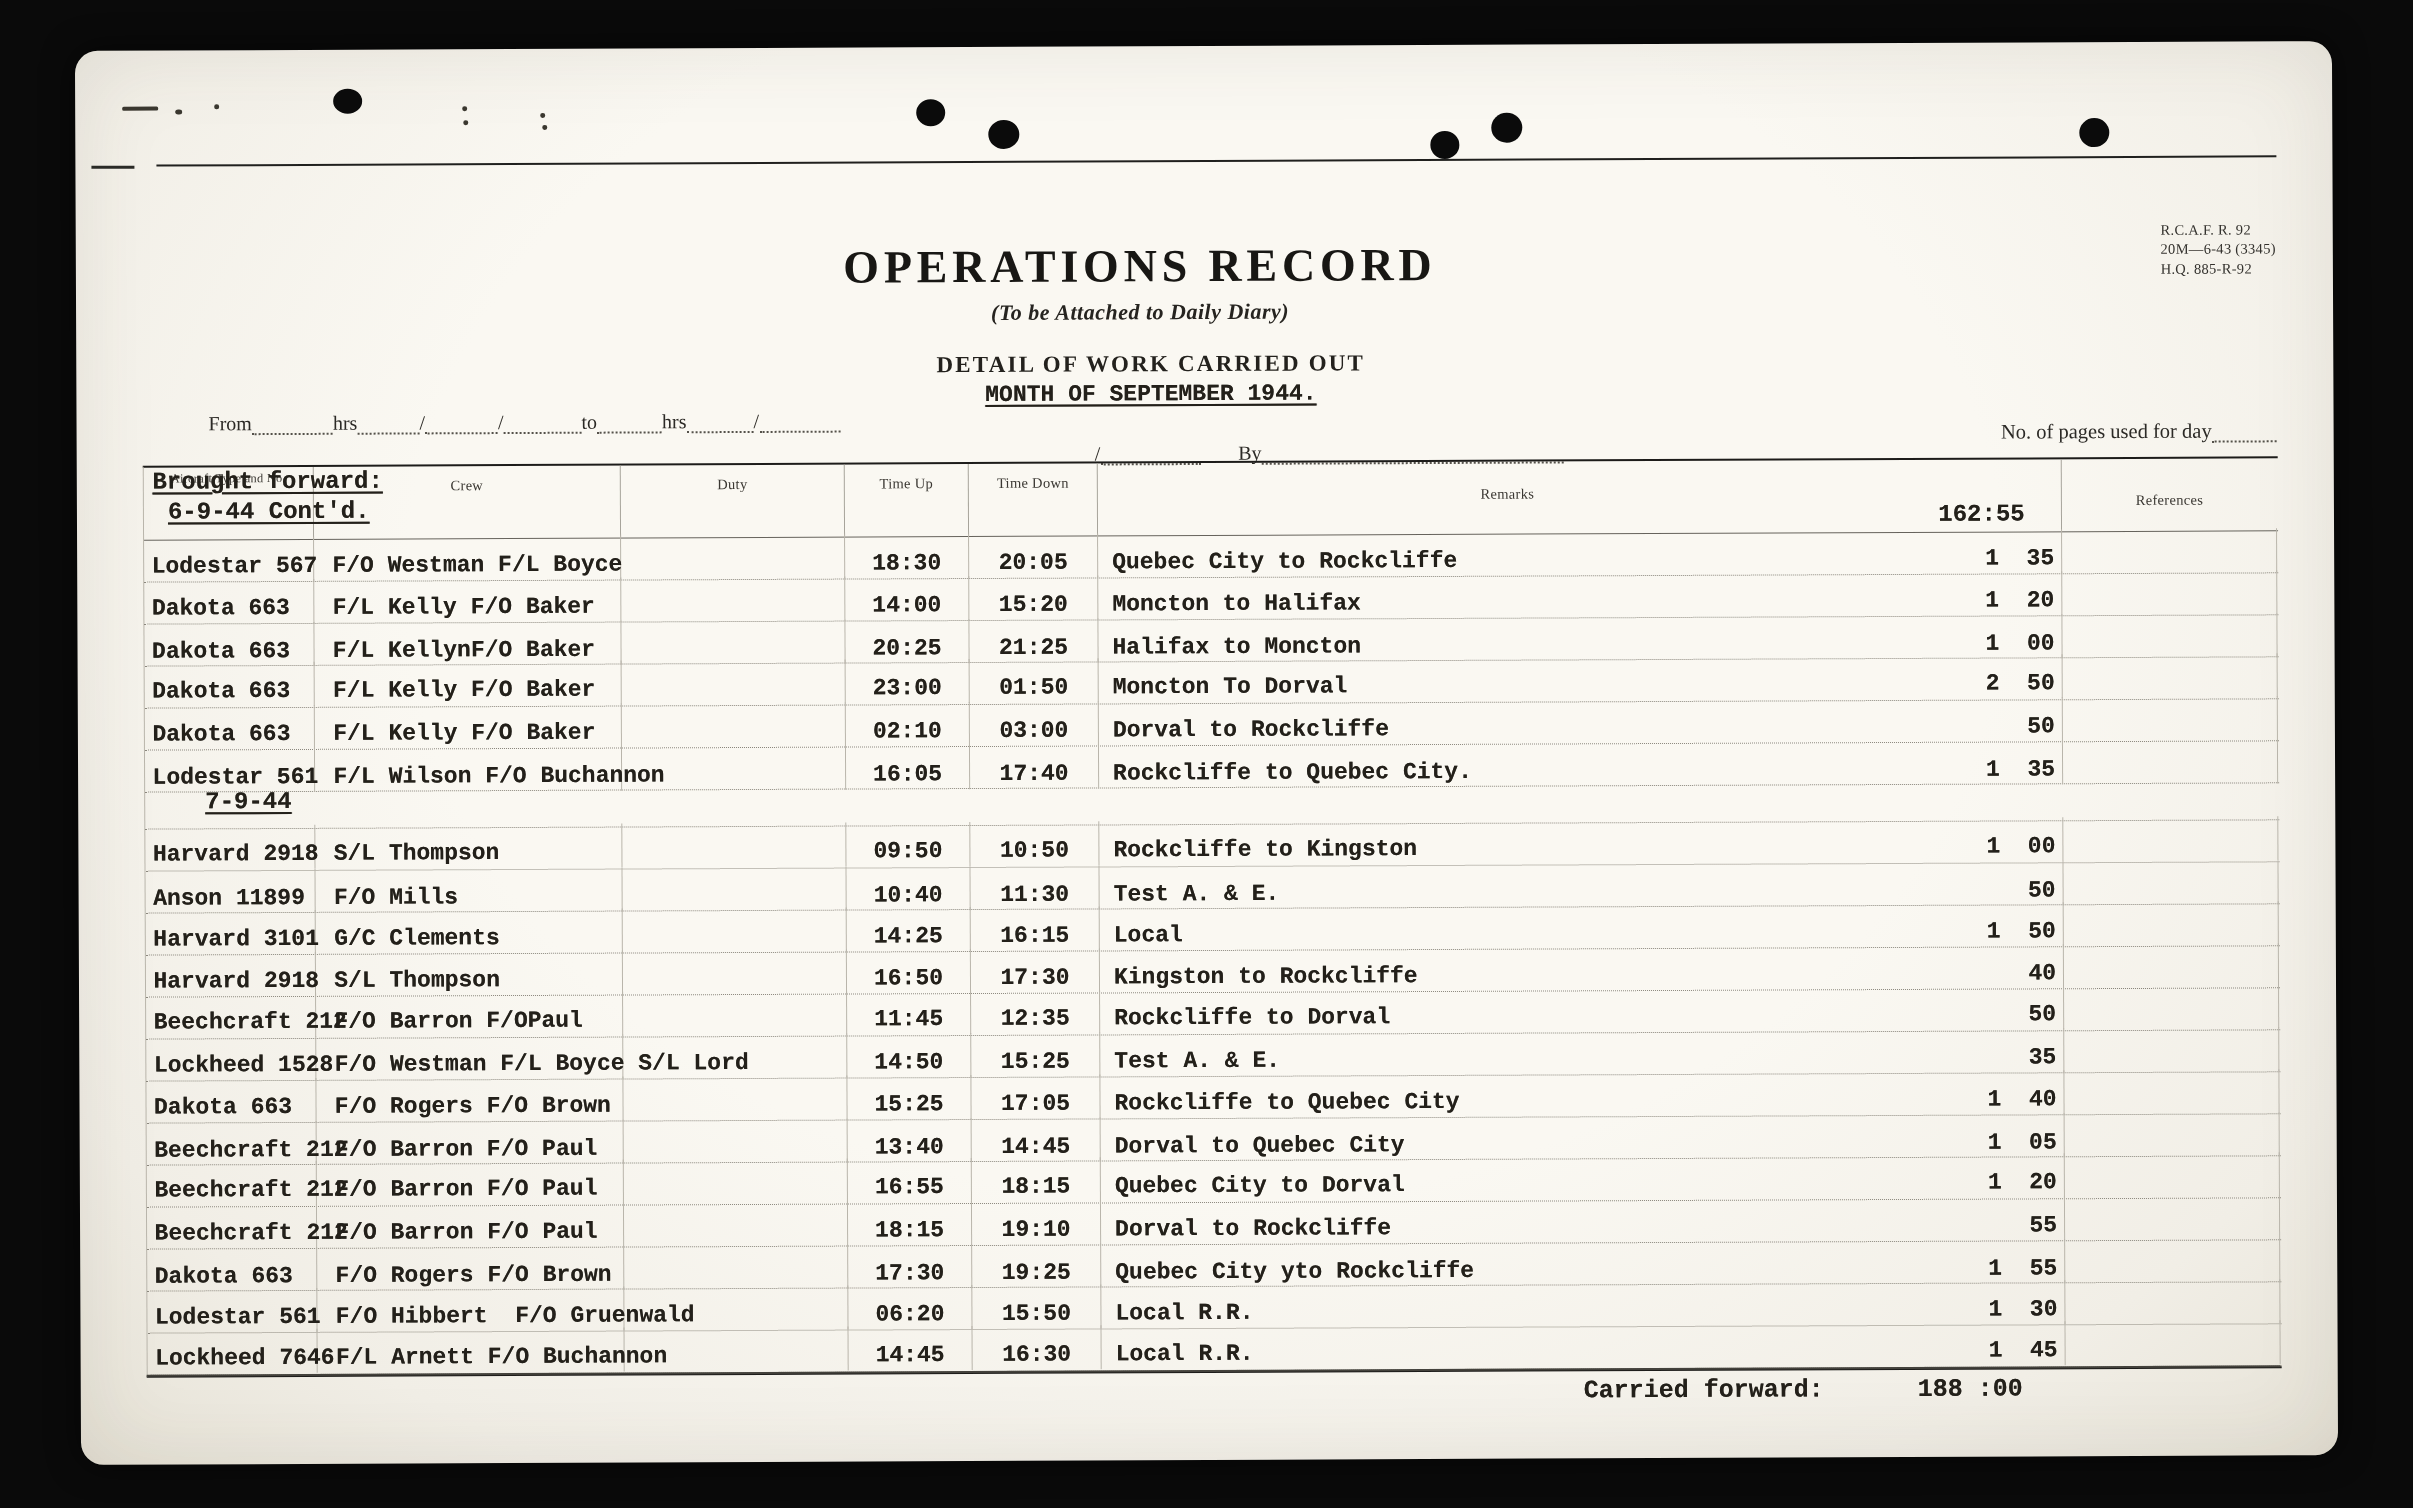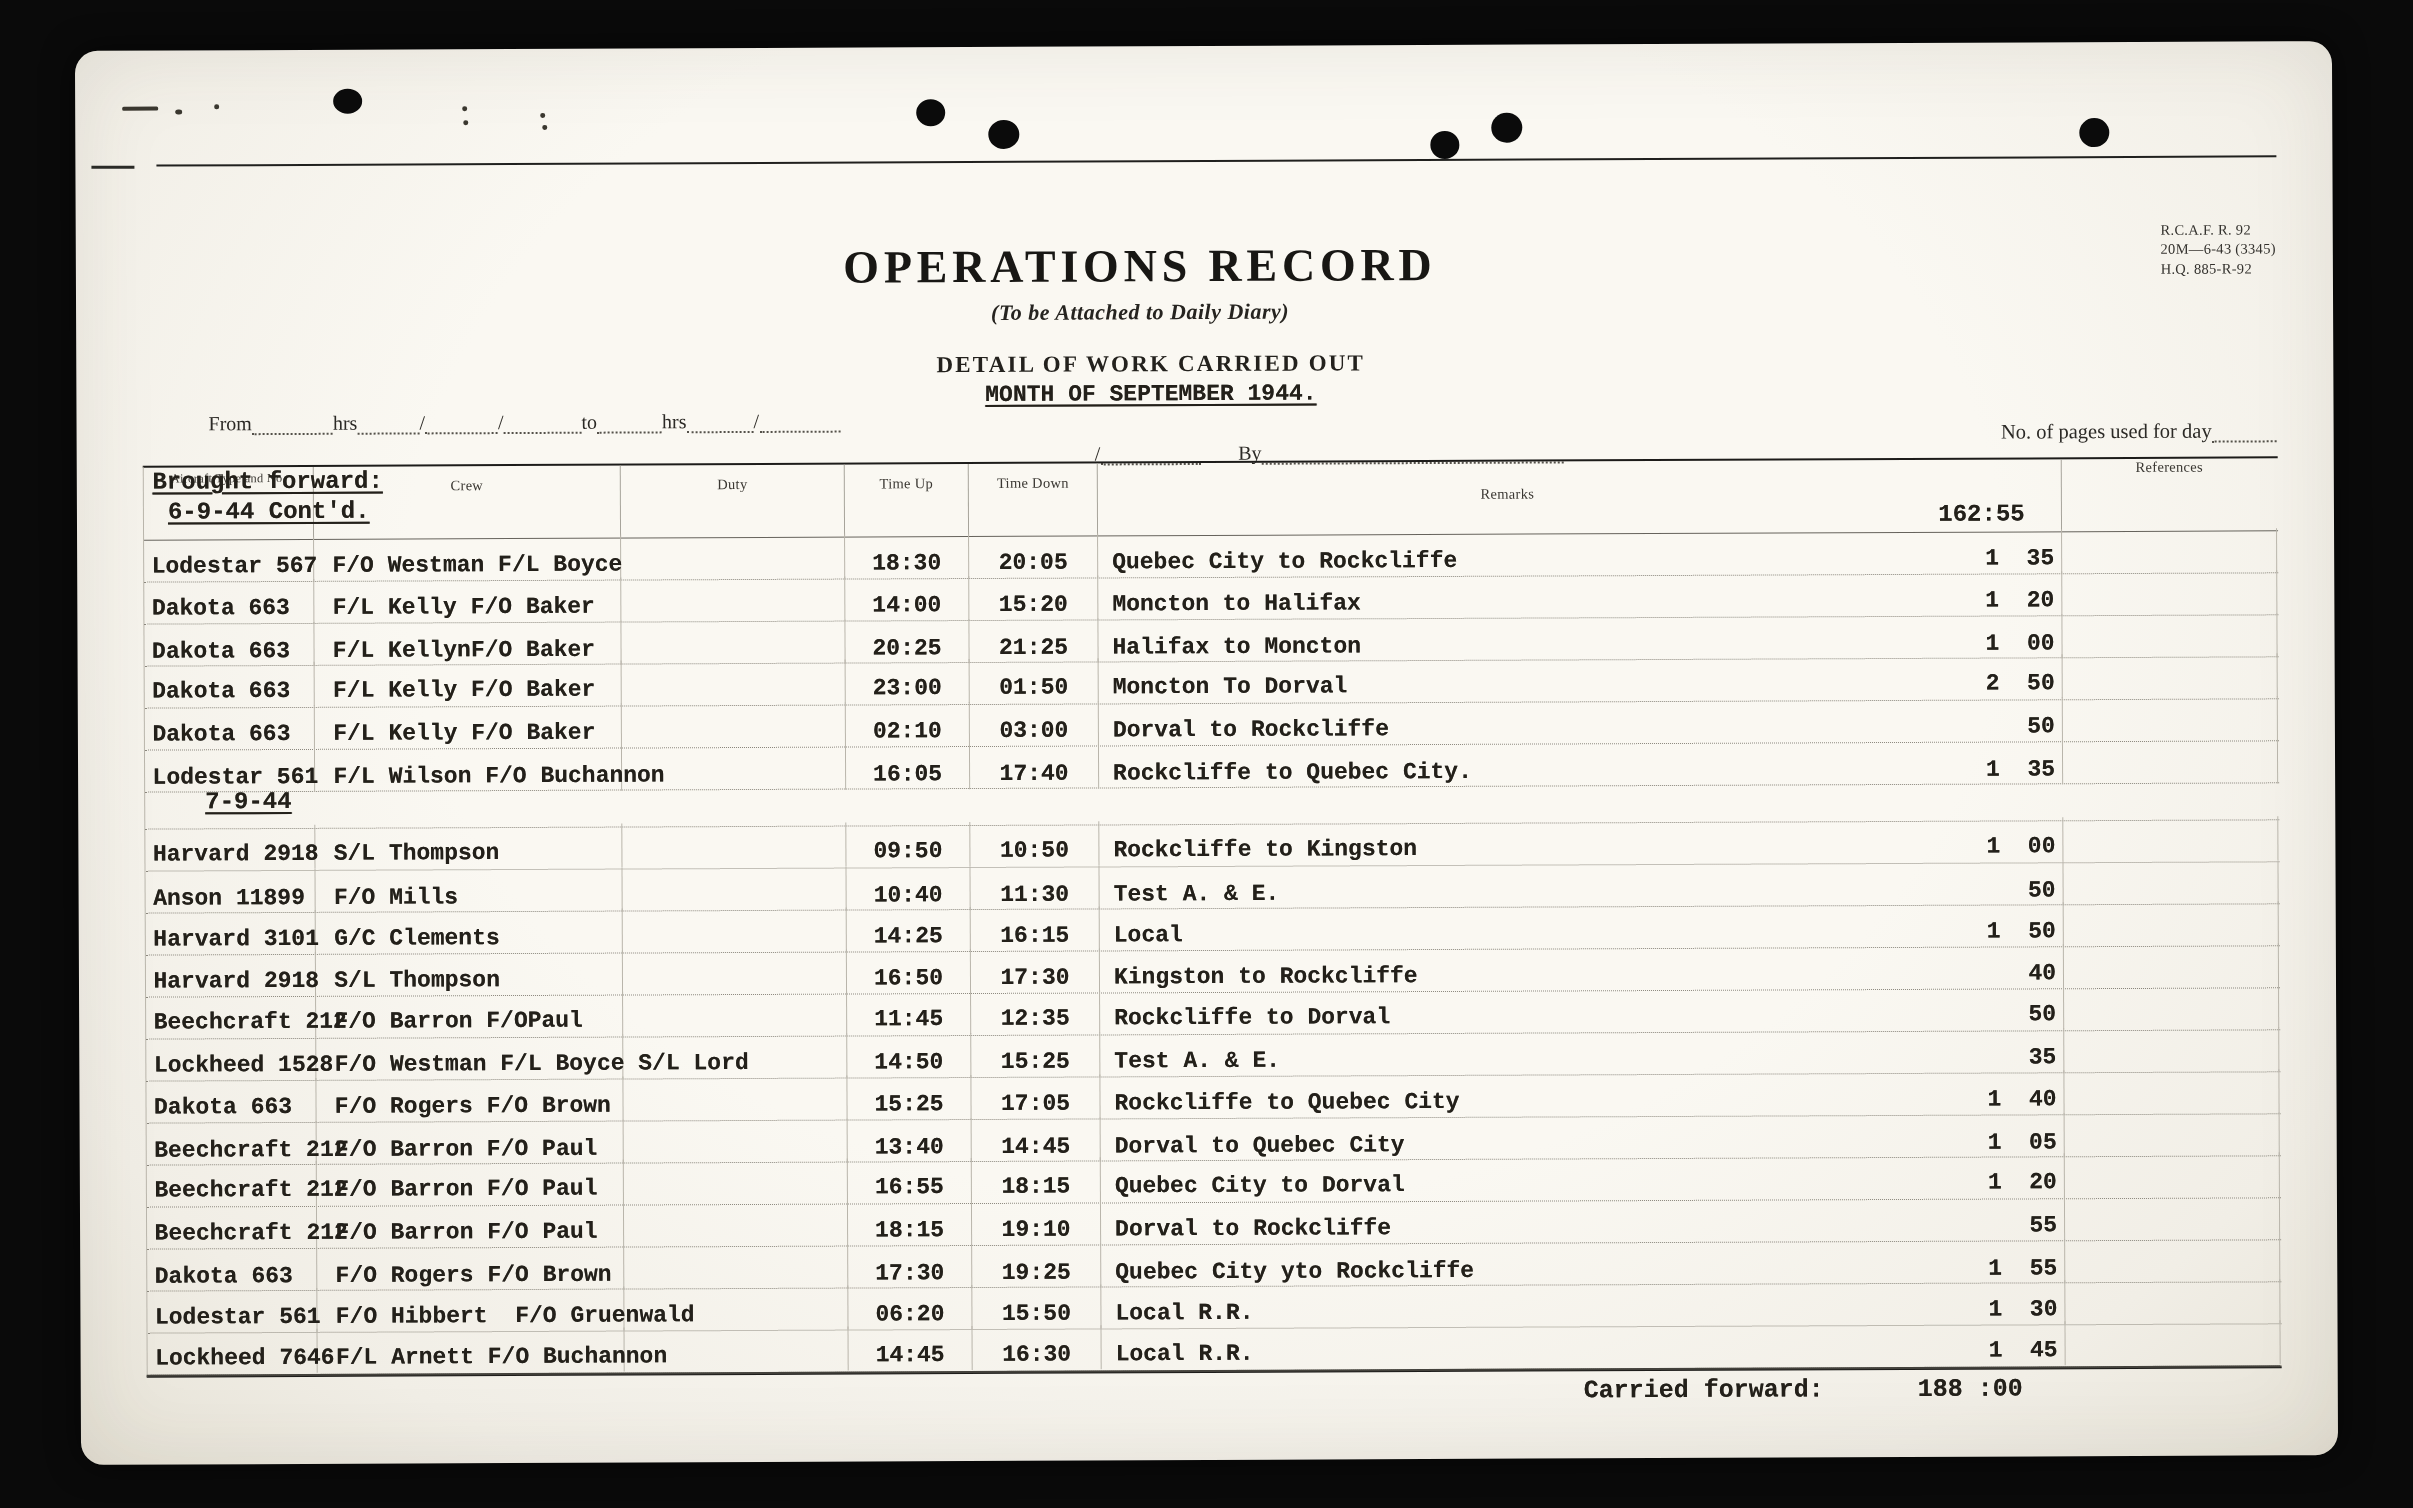--- a/index.html
+++ b/index.html
@@ -57,21 +57,21 @@
     position:relative;display:grid;height:72px;
     grid-template-columns:170px 307px 224px 124px 129px 819px 145px 215px;
     border-bottom:1.6px solid #66635c;
   }
   .th{display:flex;justify-content:center;align-items:flex-start;
     font-size:14.5px;color:#3b3833;letter-spacing:0.3px;}
   .th.b{border-right:1.1px solid #a7a49b;}
   .th-aircraft{font-size:12.4px;padding-top:4.3px;}
   .th-crew,.th-duty,.th-up,.th-down{padding-top:10.8px;}
   .th-remarks{padding-top:24px;}
-  .th-refs{}
+  .th-refs{padding-top:33px;}
 
   .ov-brought{position:absolute;left:8.6px;top:1.1px;font-size:24px;}
   .ov-date1{position:absolute;left:24px;top:31px;font-size:24px;}
   .ov-bfval{position:absolute;left:1772px;width:131px;top:41px;font-size:24px;text-align:center;}
 
   .row{
     display:grid;height:41px;
     grid-template-columns:170px 307px 224px 124px 129px 819px 145px 215px;
     border-bottom:1.6px dotted #8b877d;
     align-items:end;position:relative;

